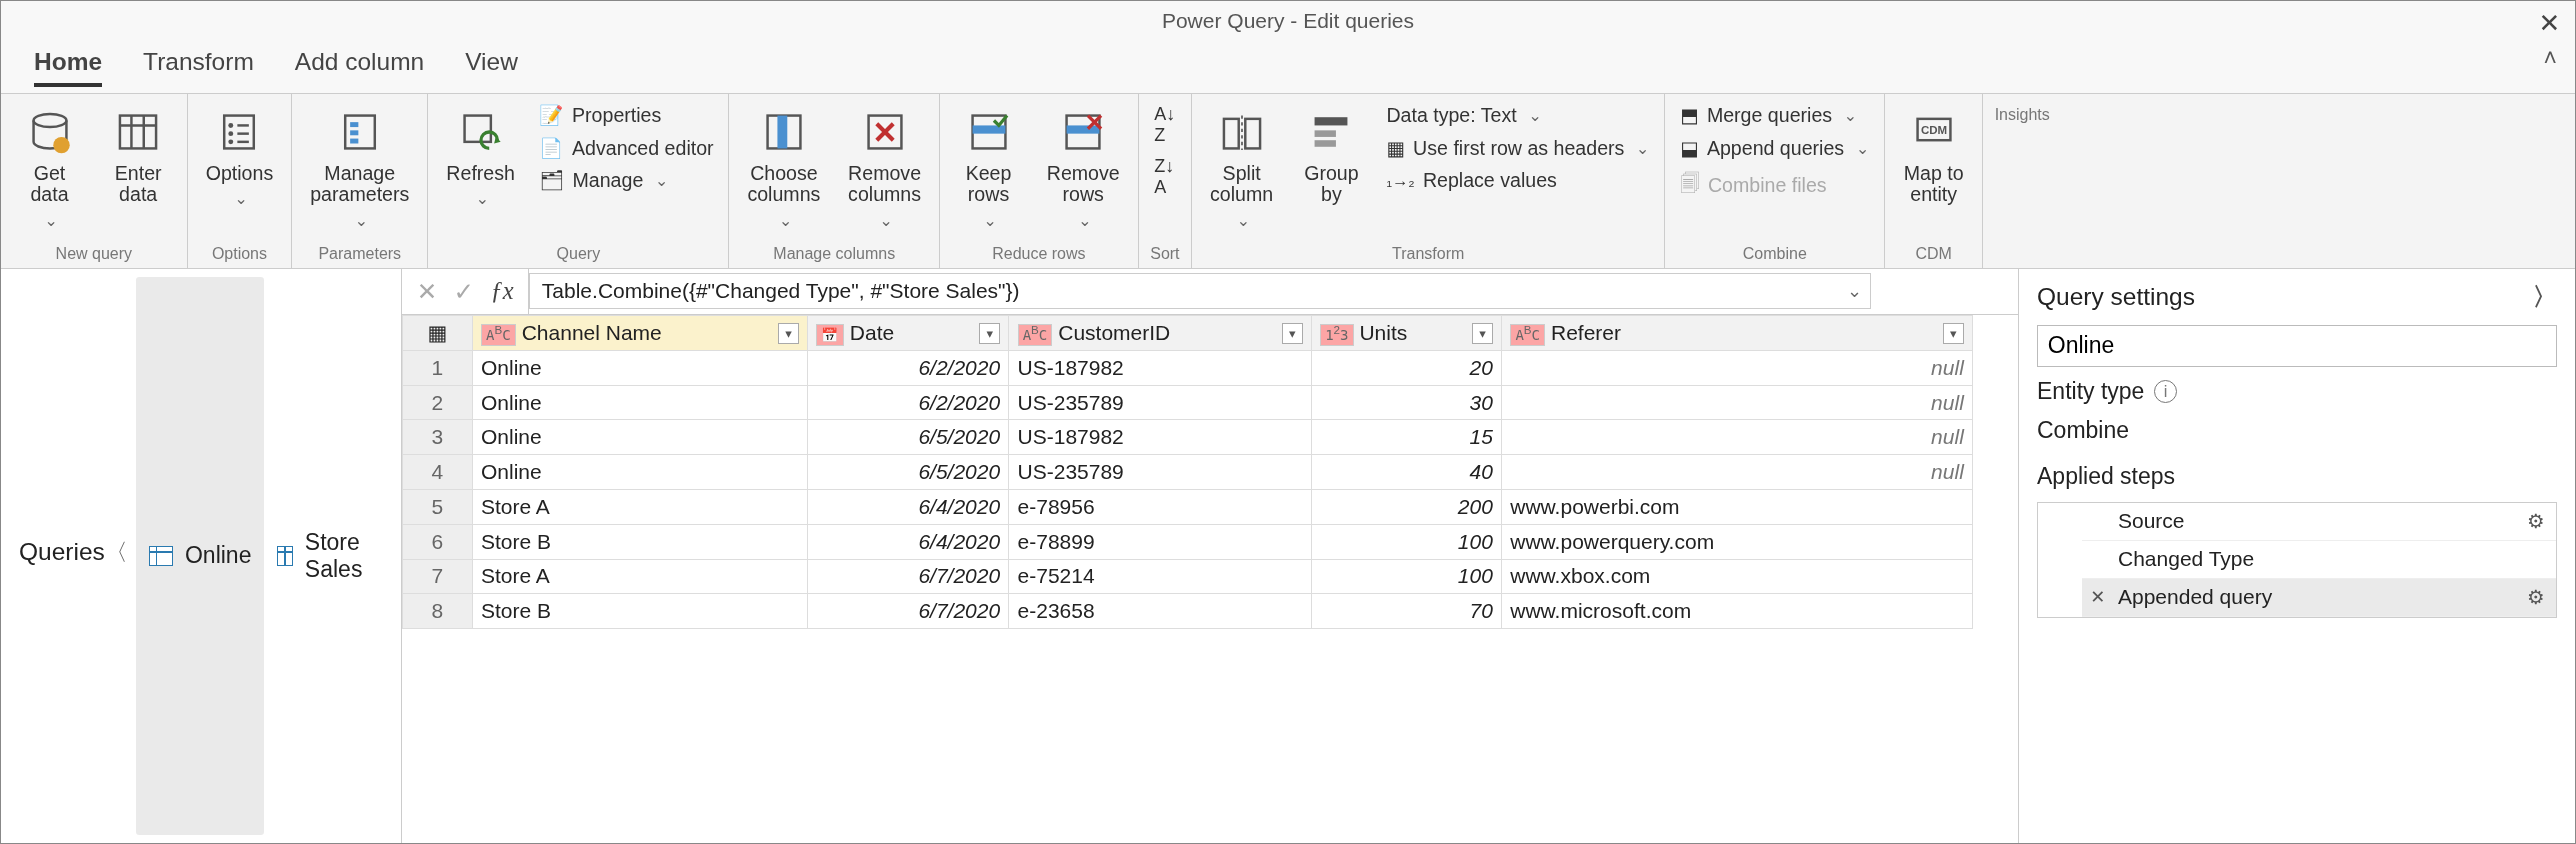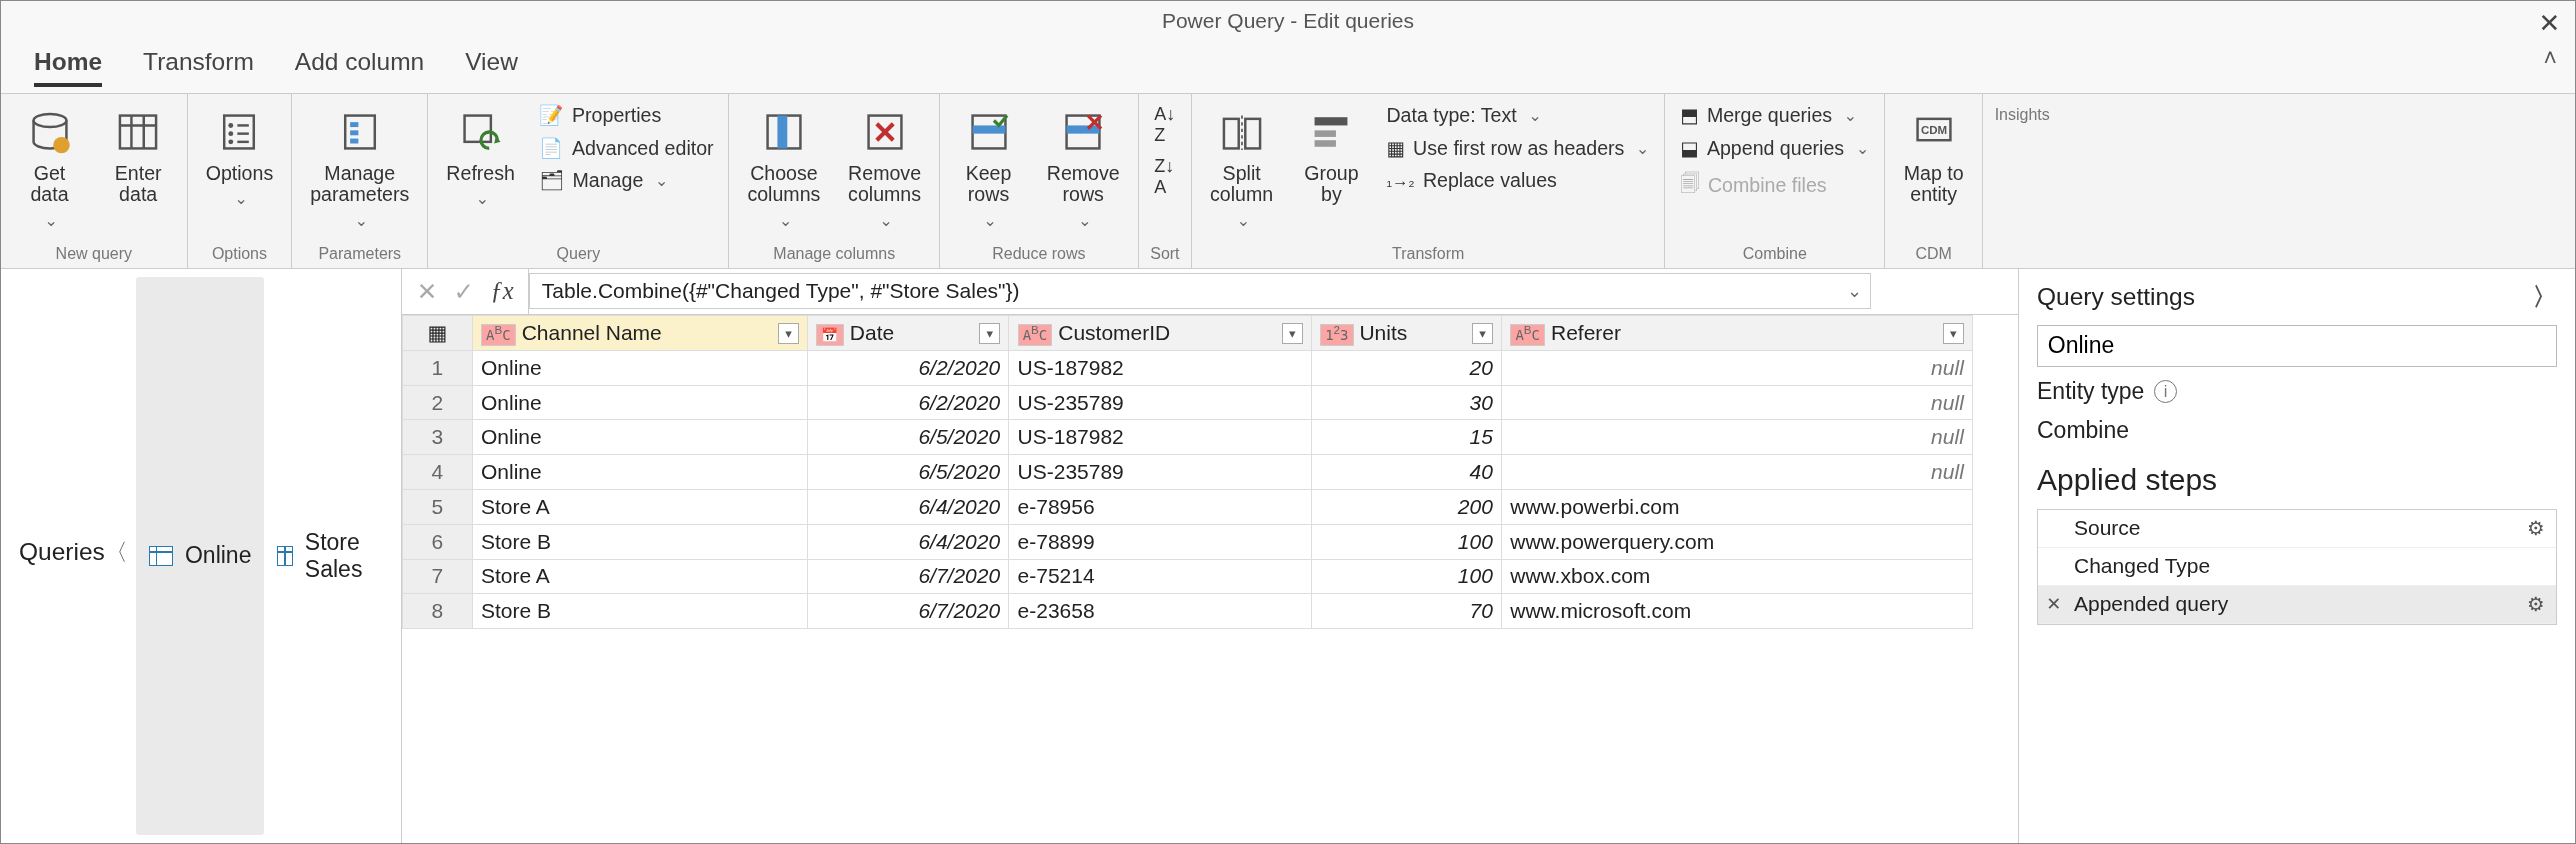--- a/index.html
+++ b/index.html
@@ -70,21 +70,21 @@
   col.c0 { width:51px; } col.c1{width:245px;} col.c2{width:147px;} col.c3{width:221px;} col.c4{width:139px;} col.c5{width:344px;}
 
   
   .settings { width:556px; padding:11.5px 18px; display:flex; flex-direction:column; gap:11.5px; }
   .settings-head { display:flex; align-items:center; justify-content:space-between; font-size:24.5px; }
   .settings-head .expand { font-size:24.5px; font-weight:700; color:#555; cursor:pointer;}
   .settings label { font-size:21px; color:#333; }
   .settings input.name { width:100%; font-size:23px; padding:6.5px 9.8px; border:0.8px solid #bbb; }
   .et-row { display:flex; align-items:center; gap:9.8px; font-size:23px; }
   .info-ico { width:23px; height:23px; border:1.6px solid #777; border-radius:50%; display:inline-flex; align-items:center; justify-content:center; font-size:16.4px; color:#777;}
-  .steps { border:0.8px solid #ccc; }
+  .steps { border:0.8px solid #ccc;padding-left:44px; }
   .step { display:flex; align-items:center; justify-content:space-between; padding:6.5px 11.5px 6.5px 36px; font-size:21px; border-bottom:0.8px solid #eee; cursor:pointer; position:relative;}
   .step.selected { background:#eaeaea; }
   .step .gear { color:#555; font-size:19.6px; }
   .step .del { position:absolute; left:8.2px; top:50%; transform:translateY(-50%); color:#555; font-size:18px;}
 
   svg { display:block; }
 </style>
 </head>
 <body>
 
@@ -519,21 +519,21 @@
         <span>Query settings</span>
         <span class="expand">〉</span>
       </div>
       <input class="name" value="Online" style="">
       <div class="et-row">
         <span>Entity type</span>
         <span class="info-ico">i</span>
       </div>
       <div style="font-size:23px;">Combine</div>
 
-      <div style="font-size:30px; margin-top:8.2px;">Applied steps</div>
+      <div style="font-size:23px; margin-top:8.2px;">Applied steps</div>
       <div class="steps">
         <div class="step">
           <span>Source</span>
           <span class="gear">⚙</span>
         </div>
         <div class="step">
           <span>Changed Type</span>
         </div>
         <div class="step selected">
           <span class="del">✕</span>

